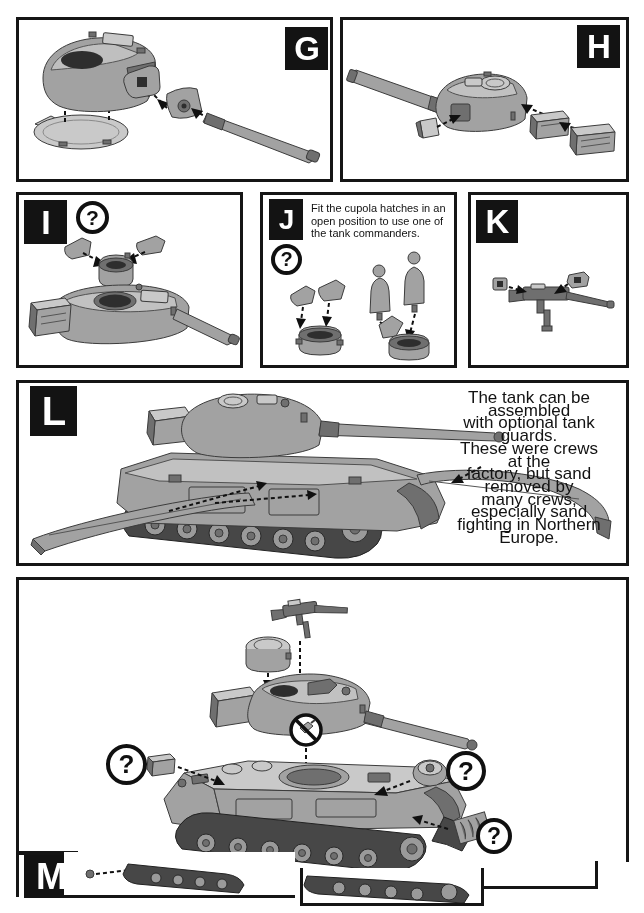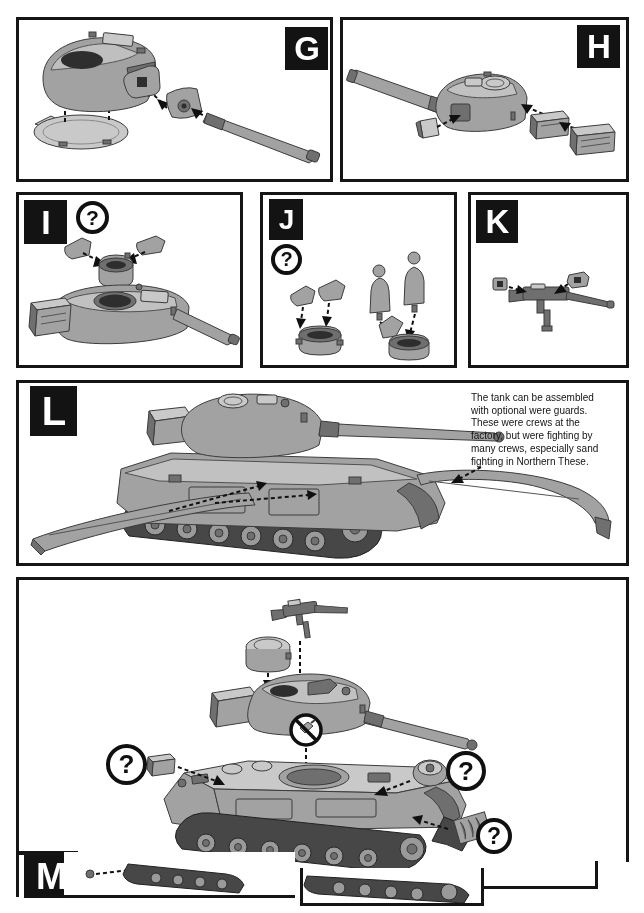--- a/index.html
+++ b/index.html
@@ -184,20 +184,25 @@
         <line x1="22" y1="122" x2="47" y2="118" stroke="#555"></line>
         <line x1="22" y1="129" x2="47" y2="125" stroke="#555"></line>
       </g>
     </svg>
   </div>
 
   <div class="panel" style="left:260px;top:192px;width:197px;height:176px;">
     <div class="plabel" style="left:6px;top:4px;width:34px;height:41px;font-size:28px;">
       <span>J</span>
     </div>
+    <div class="note" style="left:48px;top:7px;width:141px;font-size:11px;line-height:12.5px;">
+      <div>Fit the cupola hatches in an</div>
+      <div>open position to use one of</div>
+      <div>the tank commanders.</div>
+    </div>
     <div class="qicon" style="left:8px;top:49px;width:31px;height:31px;font-size:20px;">
       <span>?</span>
     </div>
     <svg width="191" height="170" viewBox="0 0 191 170">
 
       <g>
         <path class="pm" d="M28,100 l15,-9 9,5 -3,12 -15,3 q-8,-5 -6,-11z"></path>
         <path class="pm" d="M56,93 l17,-8 9,6 -4,13 -17,2 q-7,-7 -5,-13z"></path>
       </g>
       <path class="da" d="M40,112 L38,126"></path>
@@ -264,27 +269,27 @@
       </g>
       <path class="da" d="M97,89 L90,94"></path>
         <polygon class="ah" points="83,99 90,89 96,97"></polygon>
     </svg>
   </div>
 
   <div class="panel" style="left:16px;top:380px;width:613px;height:186px;">
     <div class="plabel" style="left:11px;top:3px;width:47px;height:50px;font-size:40px;">
       <span>L</span>
     </div>
-    <div class="note" style="right:9px;top:9px;width:146px;font-size:10px;line-height:12.7px;text-align:left;">
+    <div class="note" style="right:24px;top:9px;width:146px;font-size:17px;line-height:12.7px;text-align:center;">
       <div>The tank can be assembled</div>
-      <div>with optional were guards.</div>
+      <div>with optional tank guards.</div>
       <div>These were crews at the</div>
-      <div>factory, but were fighting by</div>
+      <div>factory, but sand removed by</div>
       <div>many crews, especially sand</div>
-      <div>fighting in Northern These.</div>
+      <div>fighting in Northern Europe.</div>
     </div>
     <svg width="607" height="180" viewBox="0 0 607 180">
 
       <g>
         <path class="tr" d="M150,108 q-10,12 0,22 l200,18 q26,2 38,-12 q8,-12 -2,-22 l-204,-18 q-22,-2 -32,12z" opacity="0.85"></path>
         <path class="tr" d="M108,126 q-10,14 2,27 l206,22 q28,2 42,-14 q10,-13 -2,-25 l-212,-22 q-26,-2 -36,12z"></path>
         <circle class="wh" cx="136" cy="142" r="10"></circle>
           <circle class="pd" cx="136" cy="142" r="4"></circle>
         <circle class="wh" cx="168" cy="146" r="10"></circle>
           <circle class="pd" cx="168" cy="146" r="4"></circle>

